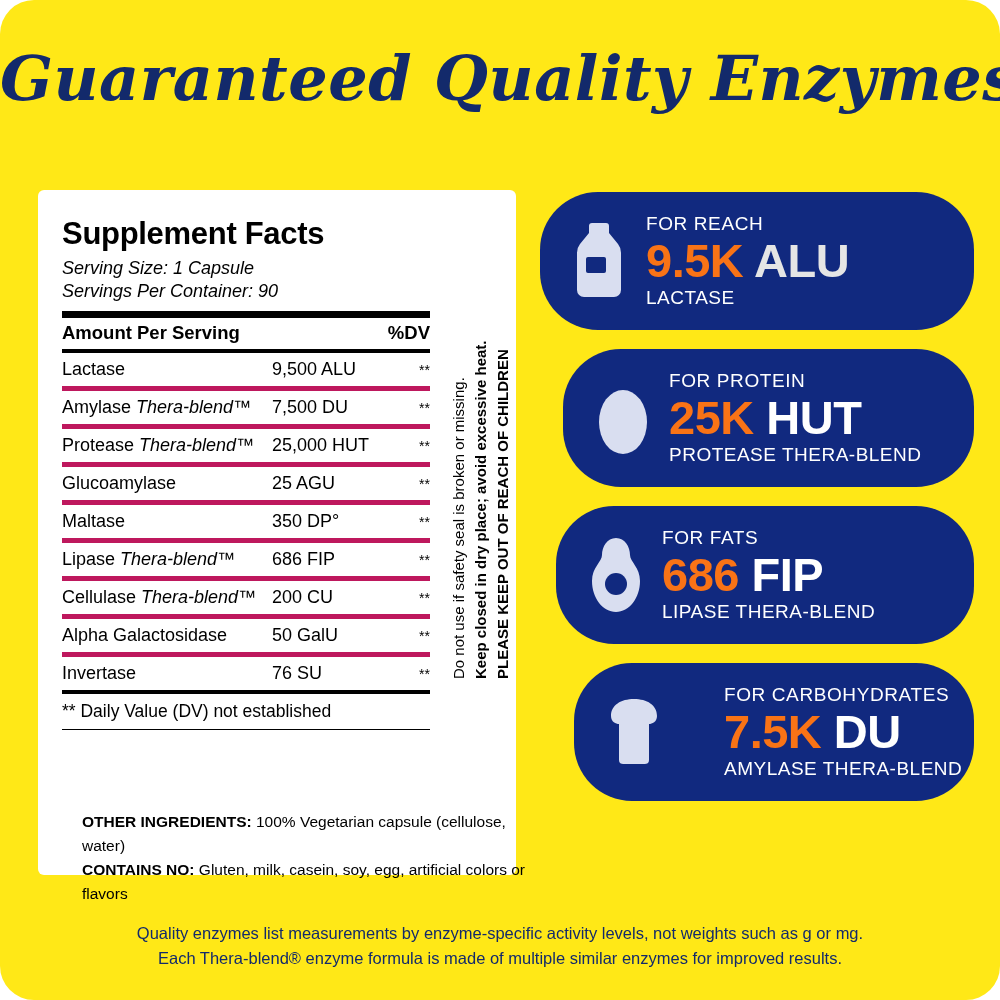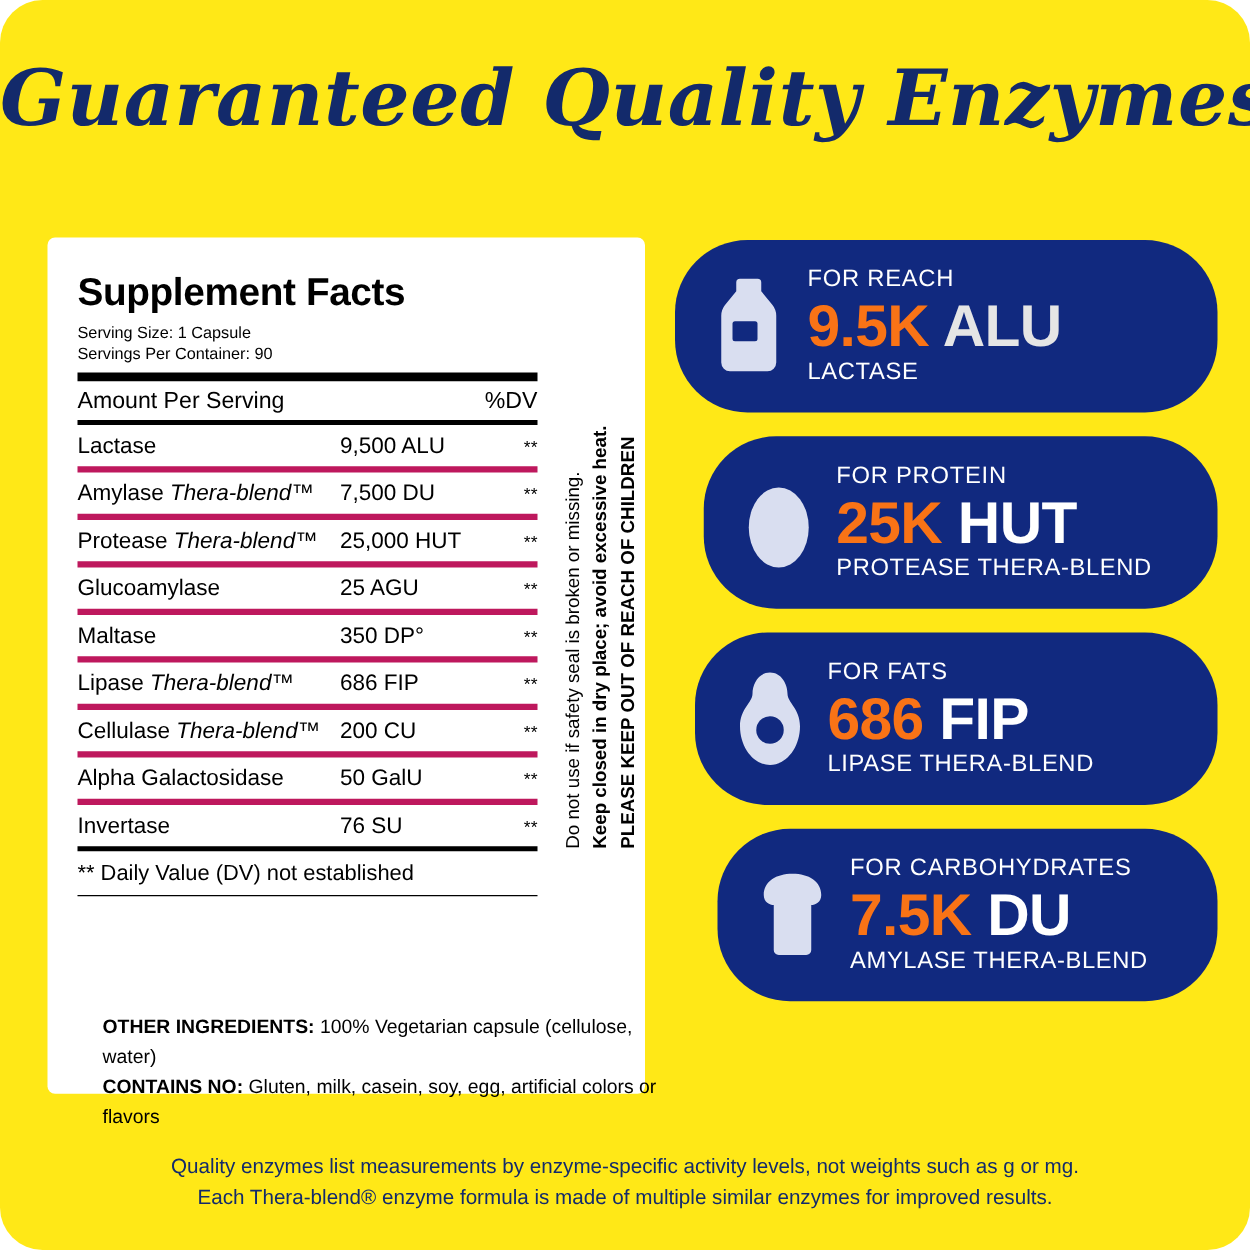--- a/index.html
+++ b/index.html
@@ -48,31 +48,32 @@
     color: #000;
   }
   .facts-title {
     font-size: 31px;
     font-weight: 700;
     letter-spacing: -0.3px;
     line-height: 1.05;
     margin-bottom: 6px;
   }
   .facts-sub {
-    font-size: 13px;
+    font-size: 18px;
     line-height: 1.32;
     font-weight: 400;
+    font-style: italic;
   }
   .rule-thick { border-top: 7px solid #000; margin-top: 7px; }
   .rule-med   { border-top: 4px solid #000; }
   .rule-thin  { border-top: 1px solid #000; }
 
   .aps-row {
     display: flex; justify-content: space-between; align-items: baseline;
-    font-size: 18.5px; font-weight: 400;
+    font-size: 18.5px; font-weight: 700;
     padding: 4px 0 5px 0;
   }
   .ing-row {
     display: flex; align-items: baseline;
     font-size: 18px;
     padding: 6px 0 6px 0;
     border-top: 5px solid #be185d;
   }
   .ing-row:first-of-type { border-top: none; }
   .ing-name { flex: 0 0 210px; white-space: nowrap; }
@@ -123,21 +124,21 @@
     color: #fff;
     height: 138px;
     margin-bottom: 19px;
     display: flex;
     align-items: center;
     padding-left: 20px;
   }
   .card.w2 { width: 411px; margin-left: 23px; }
   .card.w1 { width: 434px; margin-left: 0px; }
   .card.w3 { width: 418px; margin-left: 16px; }
-  .card.w4 { width: 400px; margin-left: 34px; }
+  .card.w4 { width: 400px; margin-left: 34px; gap: 44px; }
 
   .card-icon {
     flex: 0 0 80px;
     height: 96px;
     display: flex; align-items: center; justify-content: center;
   }
   .card-text { padding-left: 6px; }
   .card-top {
     font-size: 19px;
     letter-spacing: 0.6px;

